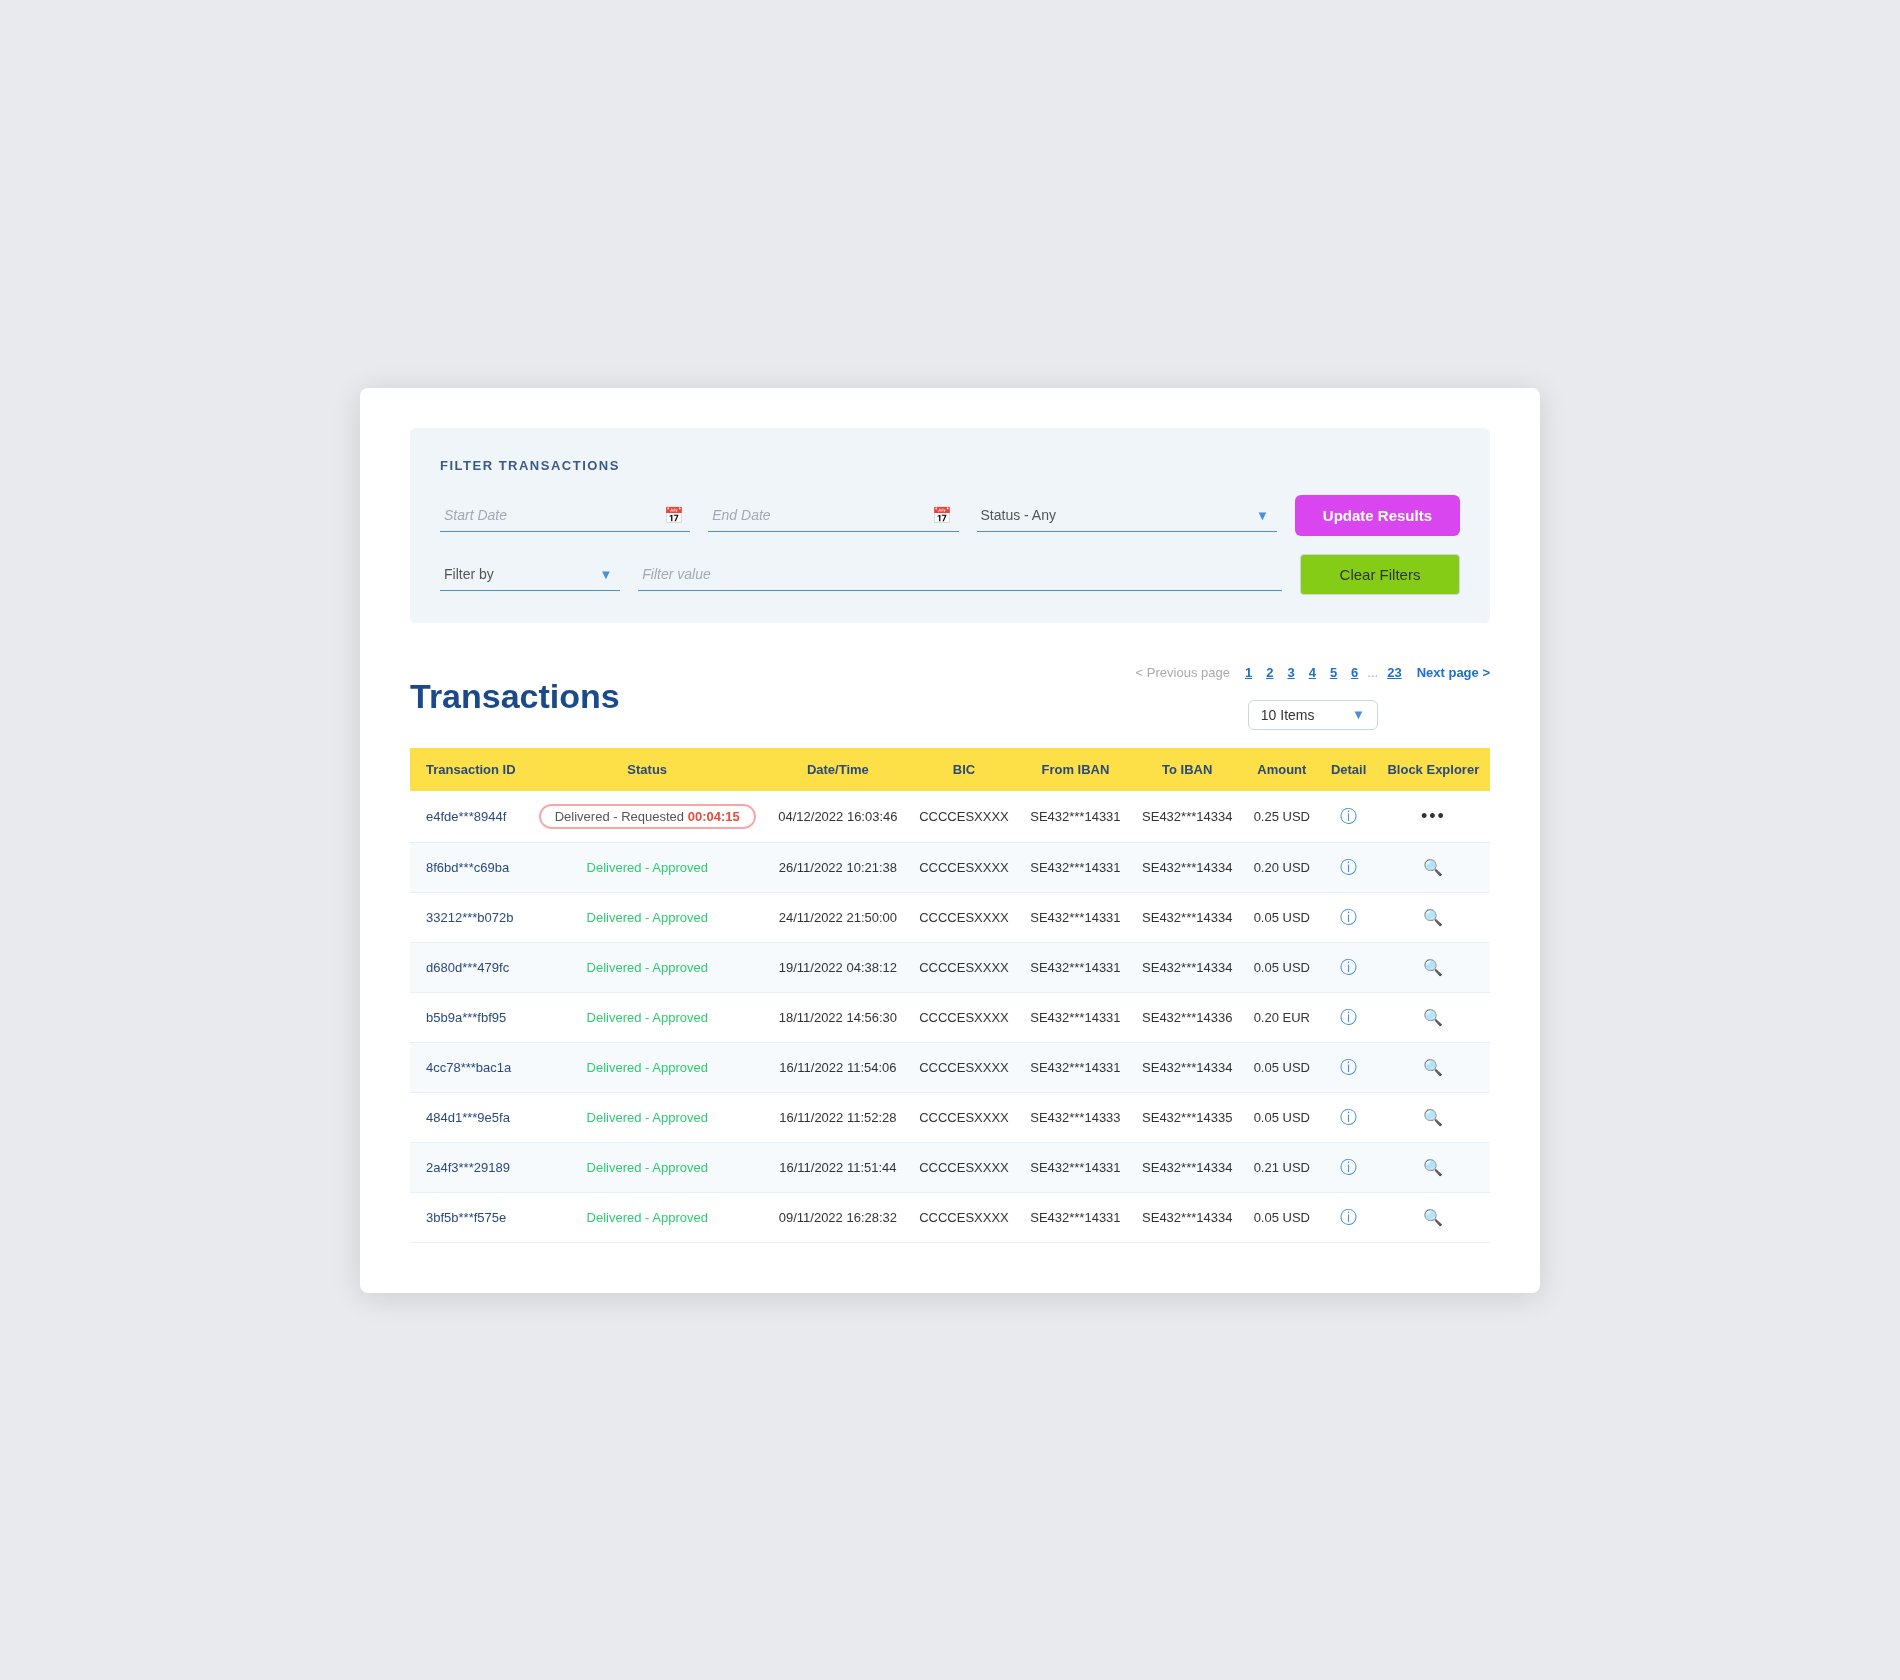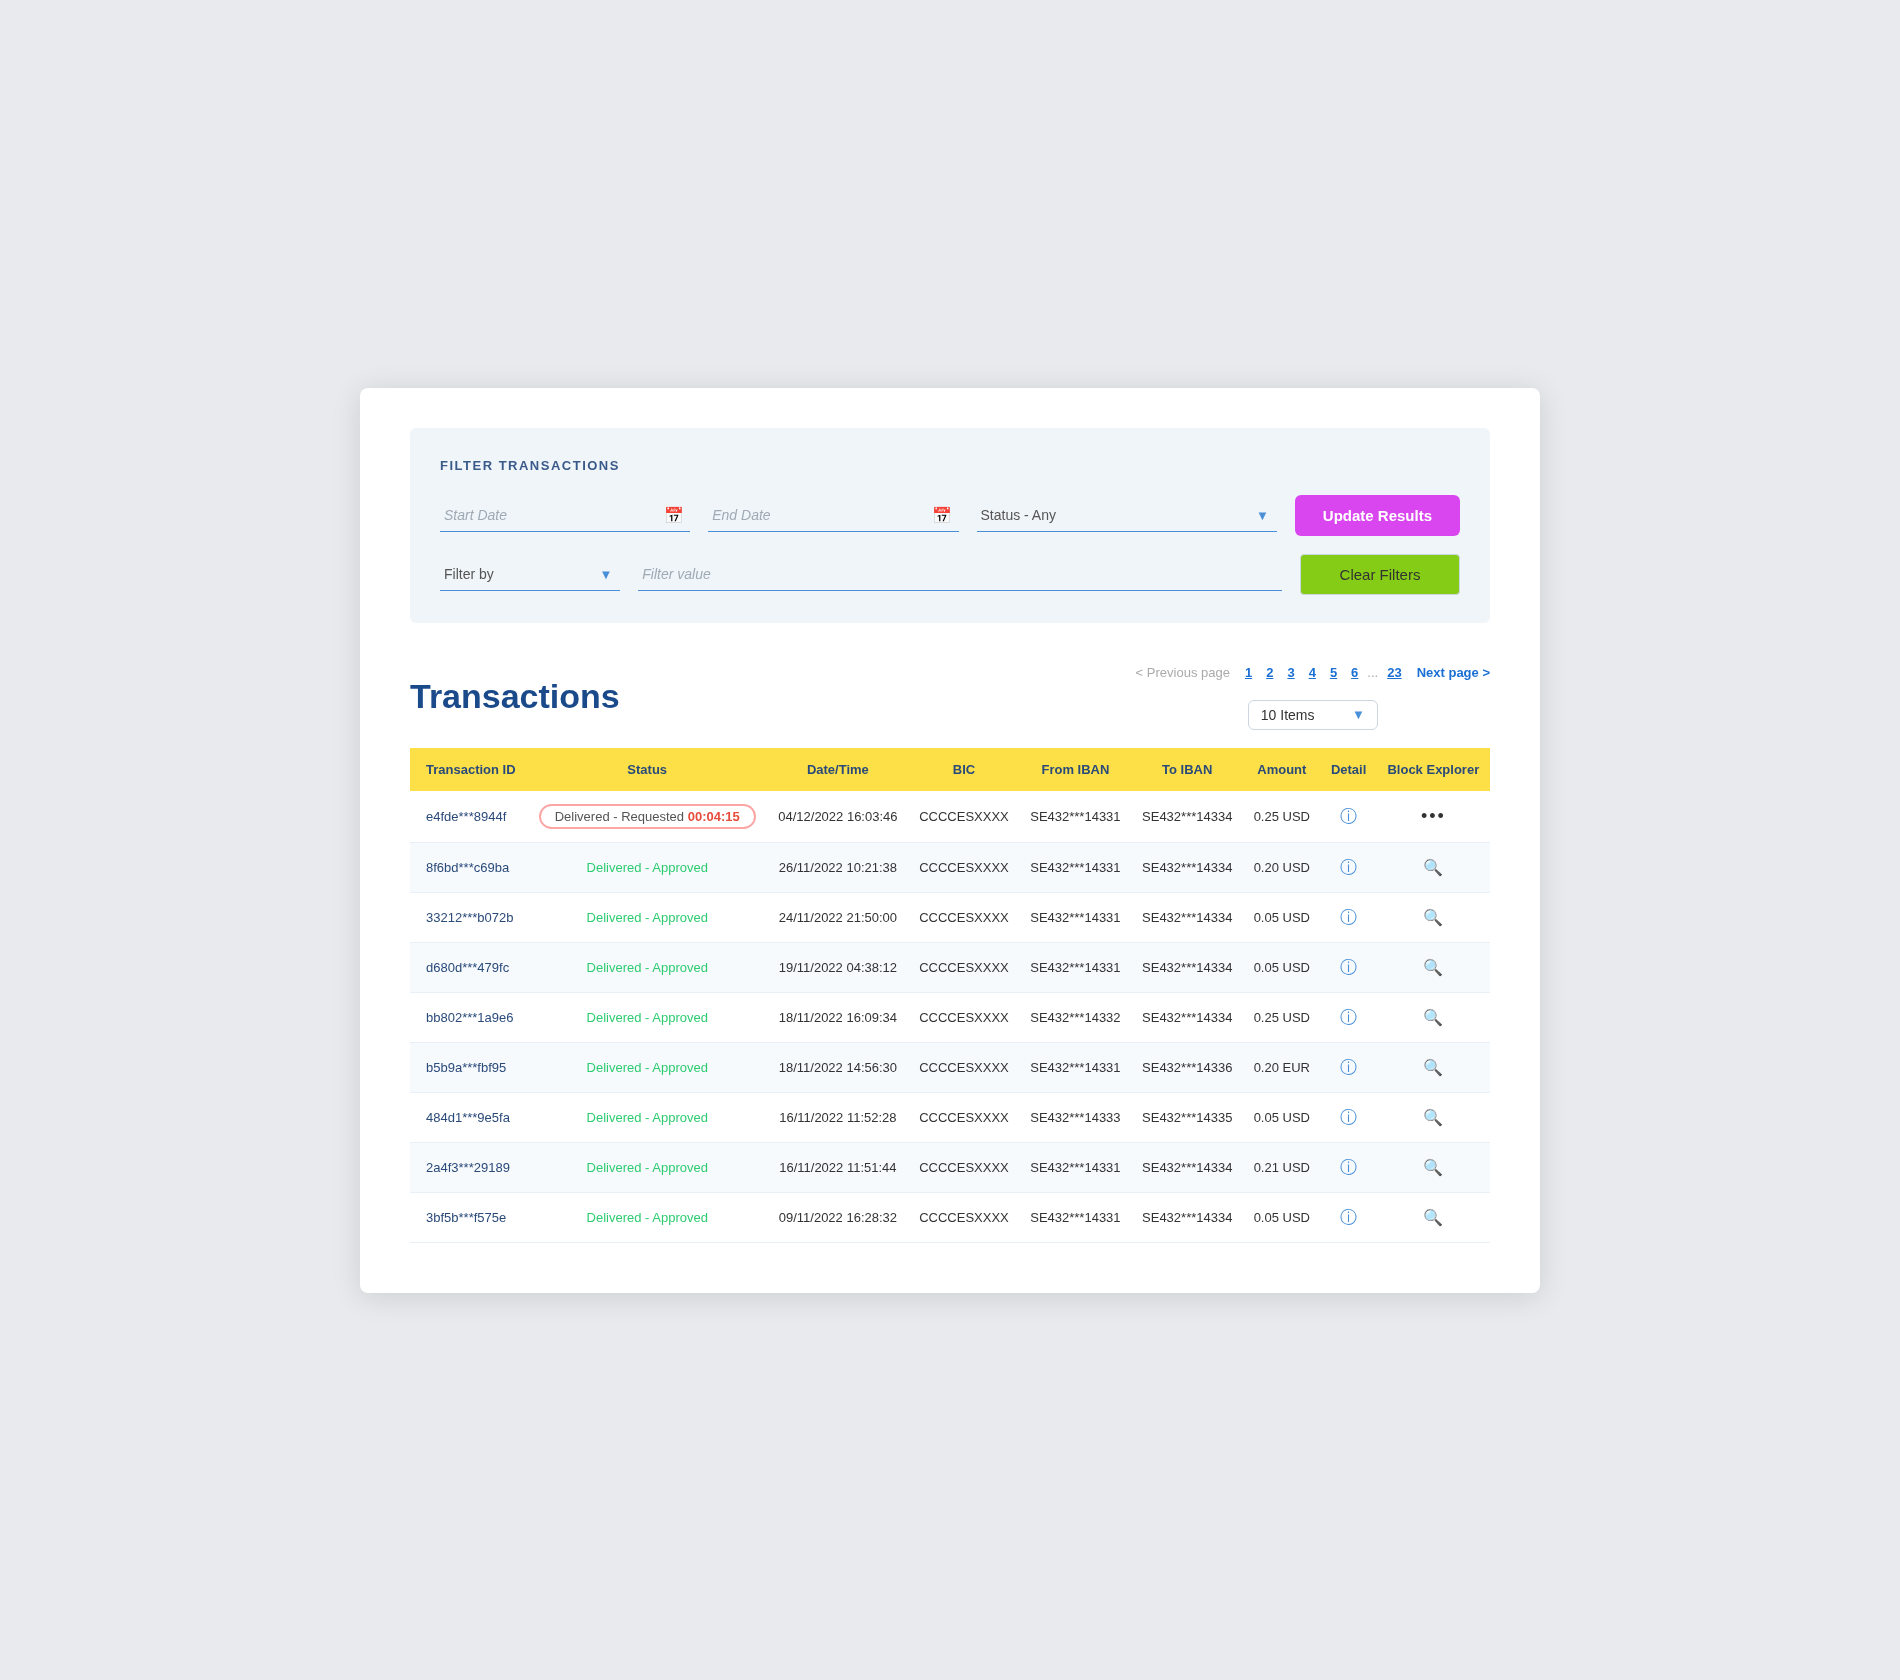--- a/index.html
+++ b/index.html
@@ -388,38 +388,38 @@
                 <td><span class="status-delivered">Delivered - Approved</span></td>
                 <td>19/11/2022 04:38:12</td>
                 <td>CCCCESXXXX</td>
                 <td>SE432***14331</td>
                 <td>SE432***14334</td>
                 <td>0.05 USD</td>
                 <td><span class="detail-icon">ⓘ</span></td>
                 <td><span class="explorer-search">🔍</span></td>
               </tr>
               <tr>
-                <td>bb802***1a9e6</td>
-                <td><span class="status-delivered">Delivered - Approved</span></td>
-                <td>18/11/2022 16:09:34</td>
-                <td>CCCCESXXXX</td>
-                <td>SE432***14332</td>
-                <td>SE432***14334</td>
-                <td>0.25 USD</td>
-                <td><span class="detail-icon">ⓘ</span></td>
-                <td><span class="explorer-search">🔍</span></td>
-              </tr>
-              <tr>
                 <td>b5b9a***fbf95</td>
                 <td><span class="status-delivered">Delivered - Approved</span></td>
                 <td>18/11/2022 14:56:30</td>
                 <td>CCCCESXXXX</td>
                 <td>SE432***14331</td>
                 <td>SE432***14336</td>
                 <td>0.20 EUR</td>
+                <td><span class="detail-icon">ⓘ</span></td>
+                <td><span class="explorer-search">🔍</span></td>
+              </tr>
+              <tr>
+                <td>4cc78***bac1a</td>
+                <td><span class="status-delivered">Delivered - Approved</span></td>
+                <td>16/11/2022 11:54:06</td>
+                <td>CCCCESXXXX</td>
+                <td>SE432***14331</td>
+                <td>SE432***14334</td>
+                <td>0.05 USD</td>
                 <td><span class="detail-icon">ⓘ</span></td>
                 <td><span class="explorer-search">🔍</span></td>
               </tr>
               <tr>
                 <td>484d1***9e5fa</td>
                 <td><span class="status-delivered">Delivered - Approved</span></td>
                 <td>16/11/2022 11:52:28</td>
                 <td>CCCCESXXXX</td>
                 <td>SE432***14333</td>
                 <td>SE432***14335</td>

